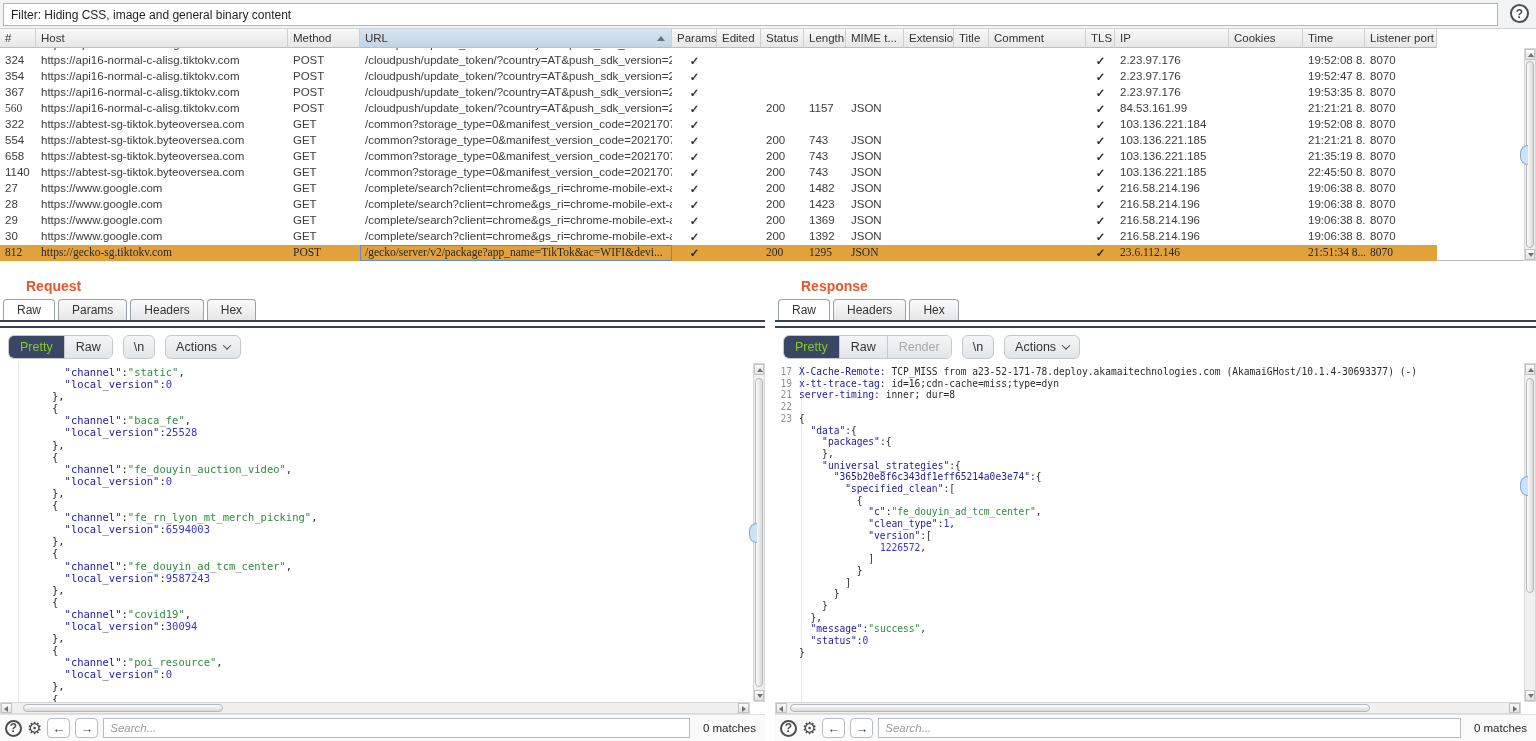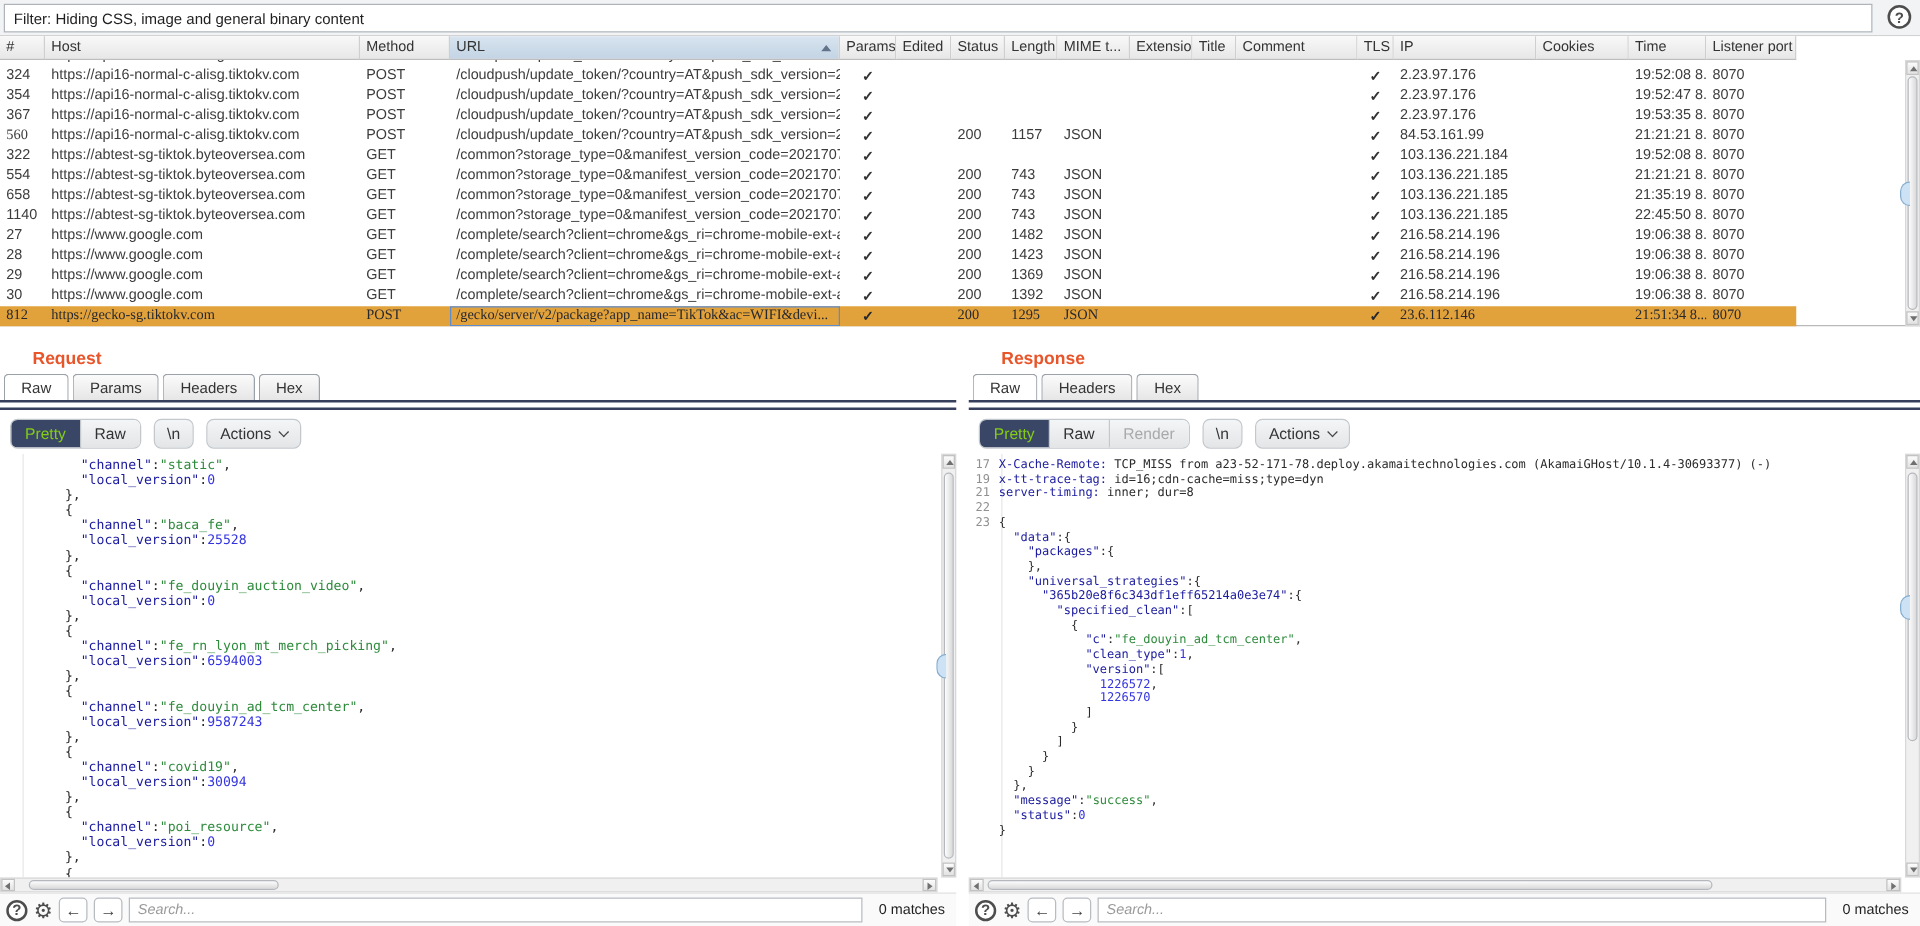--- a/index.html
+++ b/index.html
@@ -588,21 +588,20 @@
             <div class="cl"><span class="ln"></span><span class="lt"><span>    </span><span class="jk">"packages"</span><span>:</span><span>{</span></span></div>
             <div class="cl"><span class="ln"></span><span class="lt"><span>    },</span></span></div>
             <div class="cl"><span class="ln"></span><span class="lt"><span>    </span><span class="jk">"universal_strategies"</span><span>:</span><span>{</span></span></div>
             <div class="cl"><span class="ln"></span><span class="lt"><span>      </span><span class="jk">"365b20e8f6c343df1eff65214a0e3e74"</span><span>:</span><span>{</span></span></div>
             <div class="cl"><span class="ln"></span><span class="lt"><span>        </span><span class="jk">"specified_clean"</span><span>:</span><span>[</span></span></div>
             <div class="cl"><span class="ln"></span><span class="lt"><span>          {</span></span></div>
             <div class="cl"><span class="ln"></span><span class="lt"><span>            </span><span class="jk">"c"</span><span>:</span><span class="js">"fe_douyin_ad_tcm_center"</span><span>,</span></span></div>
             <div class="cl"><span class="ln"></span><span class="lt"><span>            </span><span class="jk">"clean_type"</span><span>:</span><span class="jn">1</span><span>,</span></span></div>
             <div class="cl"><span class="ln"></span><span class="lt"><span>            </span><span class="jk">"version"</span><span>:</span><span>[</span></span></div>
             <div class="cl"><span class="ln"></span><span class="lt"><span>              </span><span class="jn">1226572</span><span>,</span></span></div>
-            <div class="cl"><span class="ln"></span><span class="lt"><span>              </span><span class="jn">1226570</span></span></div>
             <div class="cl"><span class="ln"></span><span class="lt"><span>            ]</span></span></div>
             <div class="cl"><span class="ln"></span><span class="lt"><span>          }</span></span></div>
             <div class="cl"><span class="ln"></span><span class="lt"><span>        ]</span></span></div>
             <div class="cl"><span class="ln"></span><span class="lt"><span>      }</span></span></div>
             <div class="cl"><span class="ln"></span><span class="lt"><span>    }</span></span></div>
             <div class="cl"><span class="ln"></span><span class="lt"><span>  },</span></span></div>
             <div class="cl"><span class="ln"></span><span class="lt"><span>  </span><span class="jk">"message"</span><span>:</span><span class="js">"success"</span><span>,</span></span></div>
             <div class="cl"><span class="ln"></span><span class="lt"><span>  </span><span class="jk">"status"</span><span>:</span><span class="jn">0</span></span></div>
             <div class="cl"><span class="ln"></span><span class="lt"><span>}</span></span></div>
           </div>

